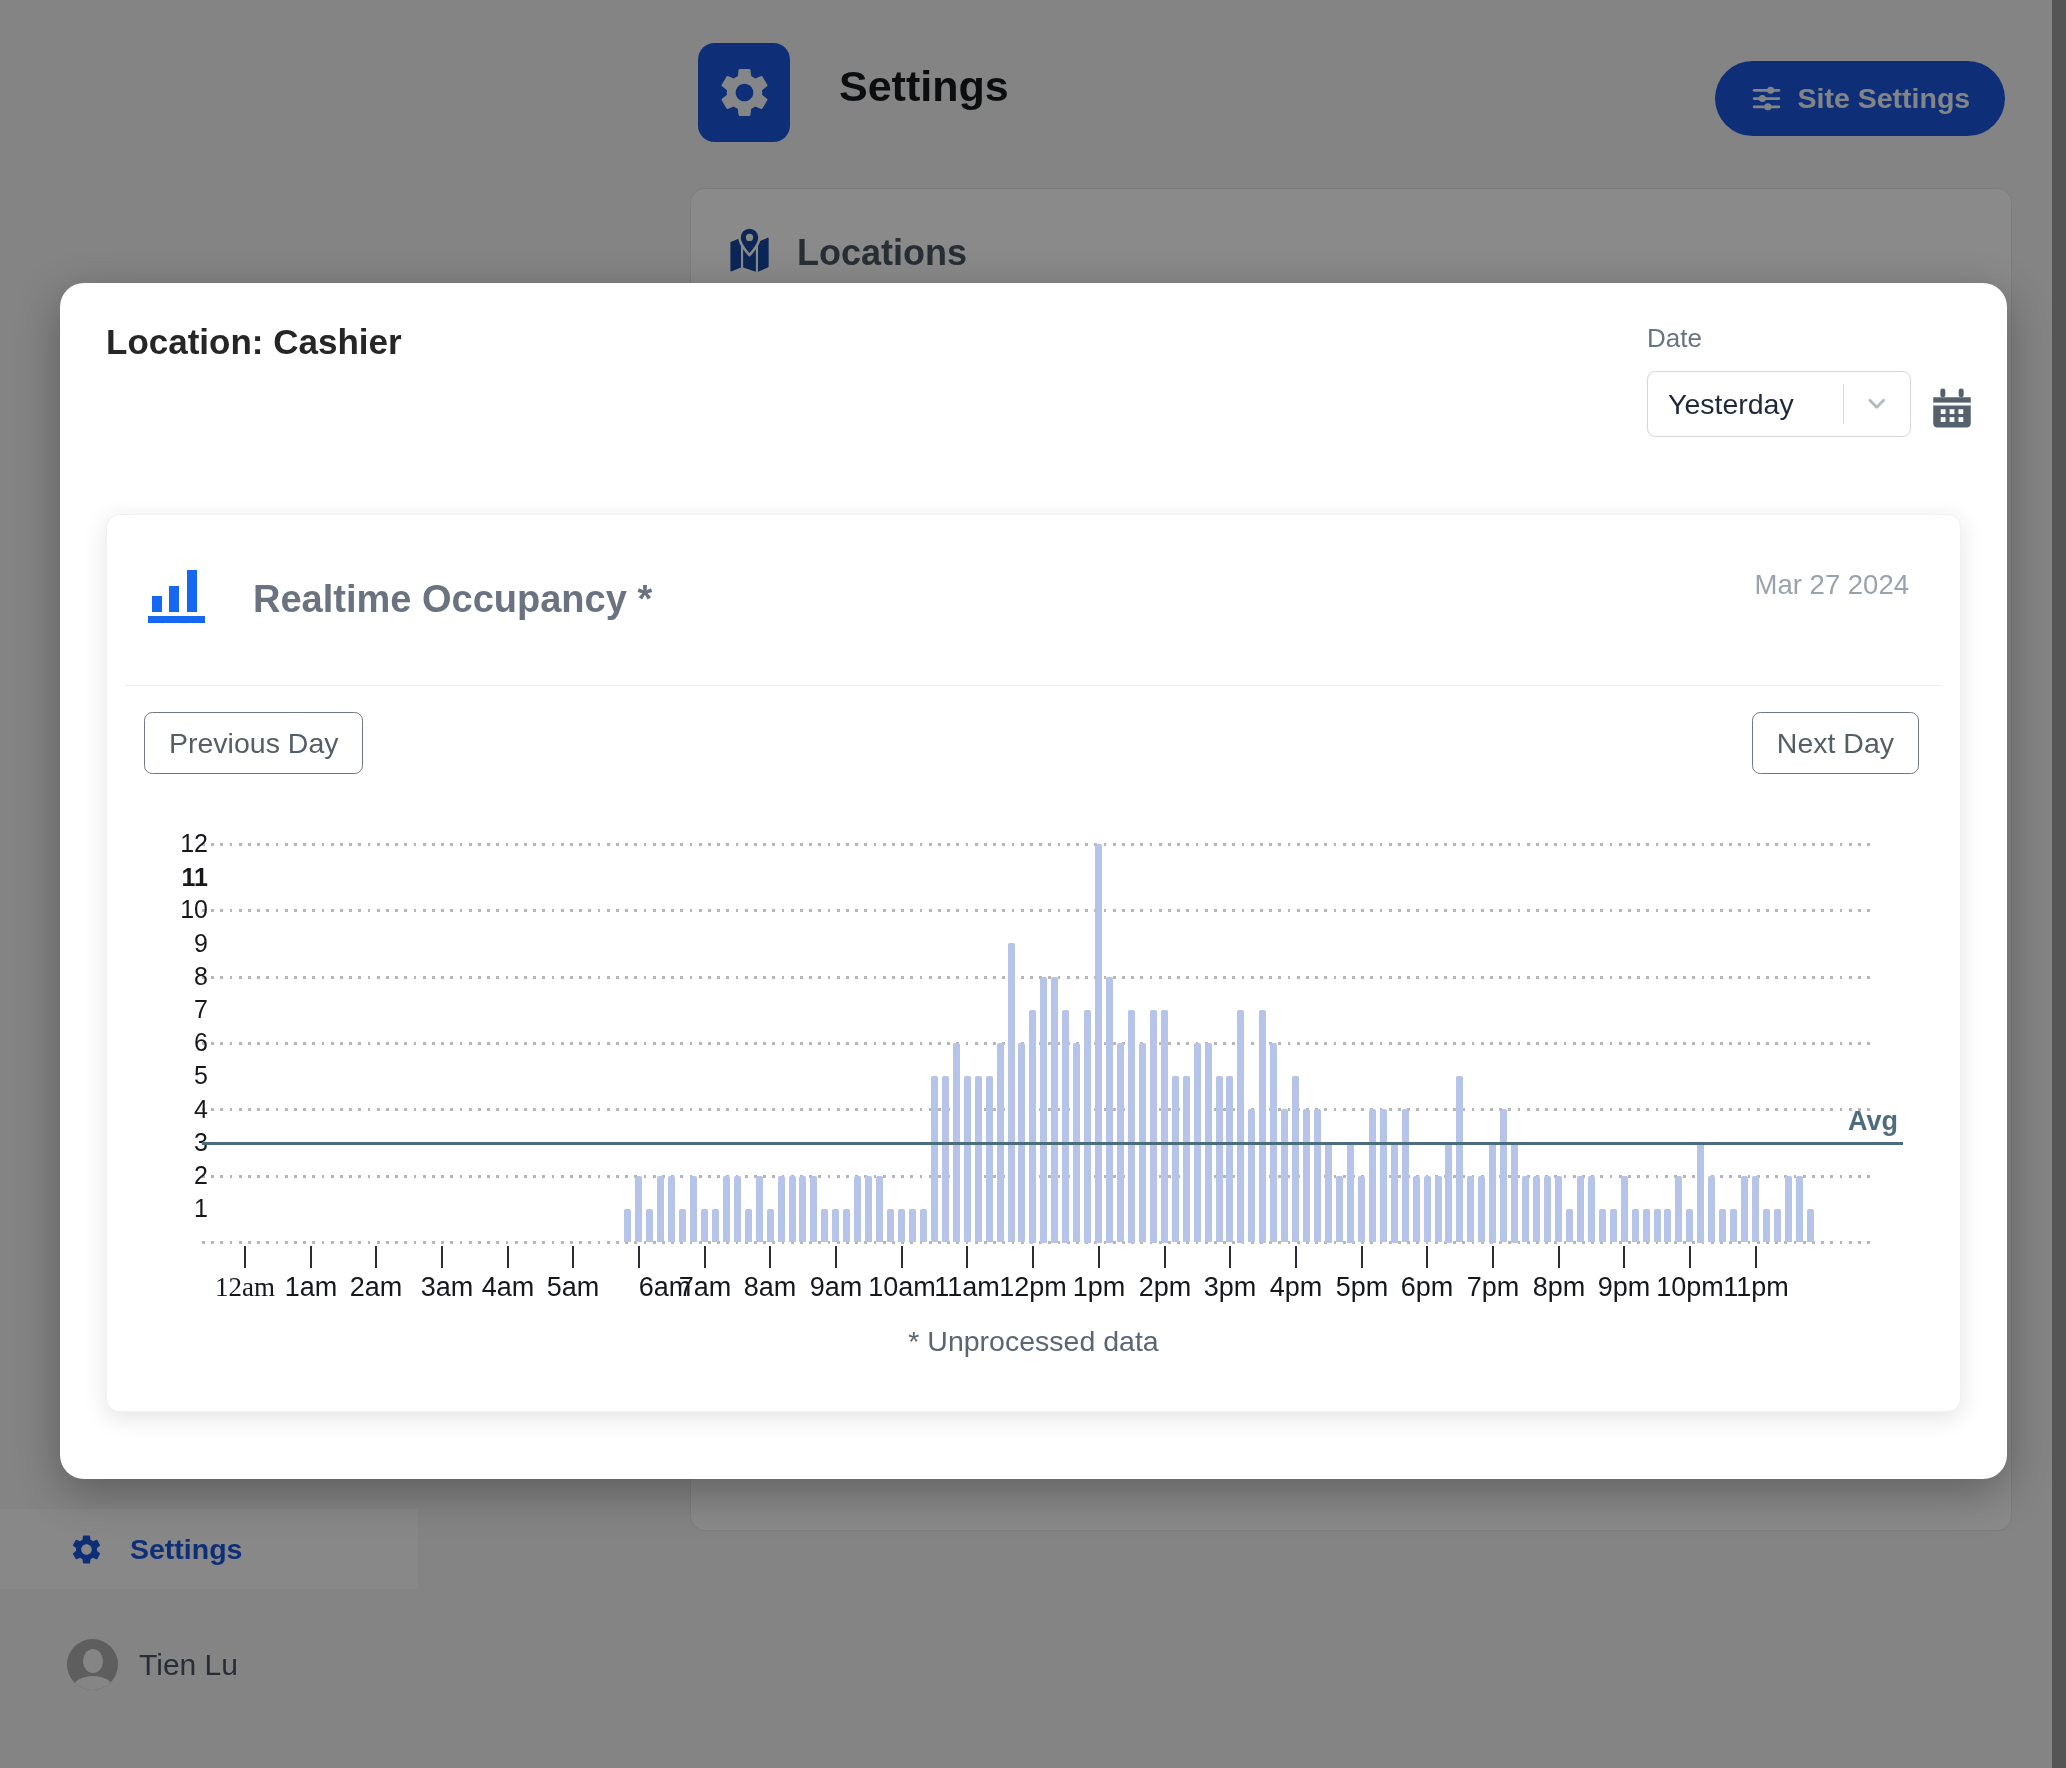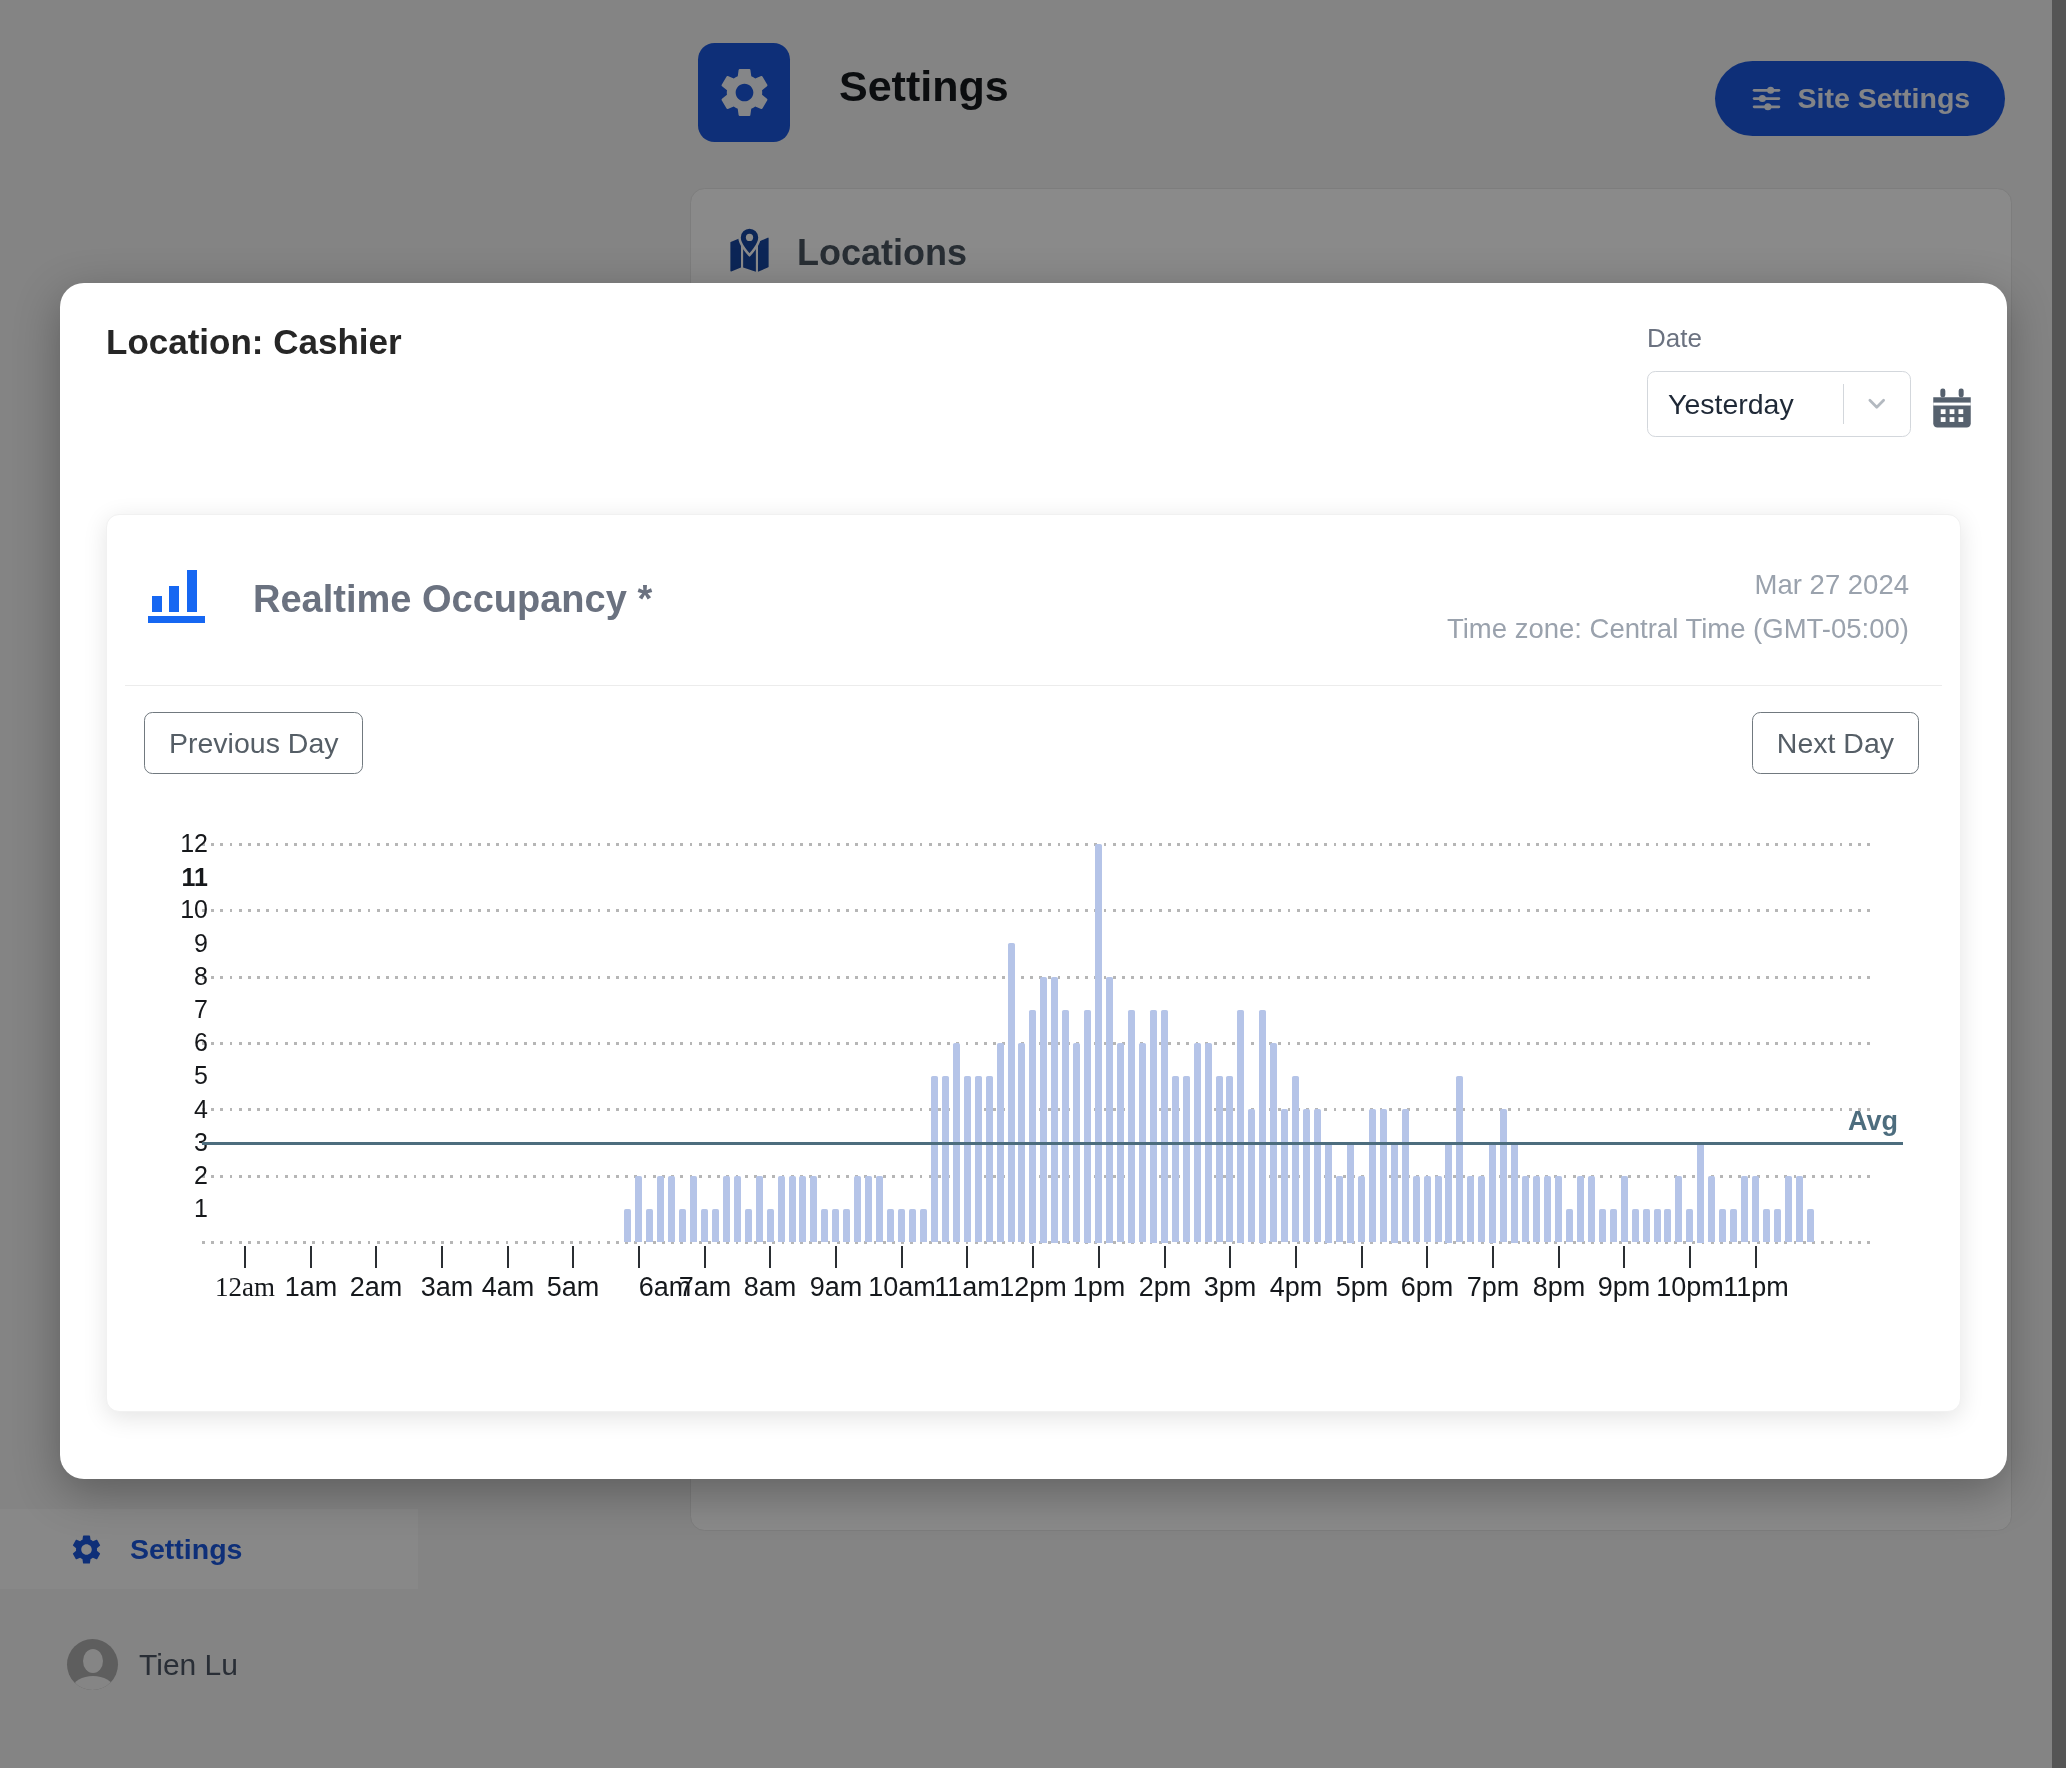--- a/index.html
+++ b/index.html
@@ -161,21 +161,20 @@
         <div class="mini-chart">
           <div class="b1"></div>
             <div class="b2"></div>
             <div class="b3"></div>
             <div class="base"></div>
         </div>
         <div class="card-title">Realtime Occupancy *</div>
       </div>
       <div class="card-dates">
         <div>Mar 27 2024</div>
-        <div>Time zone: Central Time (GMT-05:00)</div>
       </div>
       <div class="card-divider"></div>
 
       <button class="day-btn prev-btn">Previous Day</button>
       <button class="day-btn next-btn">Next Day</button>
 
       <div class="abs chart">
           <div class="gridline" style="left: 95px; width: 1673px; top: 423px;"></div>
           <div class="gridline" style="left: 95px; width: 1673px; top: 357px;"></div>
           <div class="gridline" style="left: 95px; width: 1673px; top: 290px;"></div>
@@ -349,16 +348,17 @@
           <div class="htick" style="left: 1451px; top: 428px;"></div>
           <div class="xlab" style="left: 1406px; top: 454px;">8pm</div>
           <div class="htick" style="left: 1516px; top: 428px;"></div>
           <div class="xlab" style="left: 1471px; top: 454px;">9pm</div>
           <div class="htick" style="left: 1582px; top: 428px;"></div>
           <div class="xlab" style="left: 1537px; top: 454px;">10pm</div>
           <div class="htick" style="left: 1648px; top: 428px;"></div>
           <div class="xlab" style="left: 1603px; top: 454px;">11pm</div>
         </div>
 
+      <div class="footnote">* Unprocessed data</div>
     </div>
   </div>
 </div>
 
 
 </body></html>

